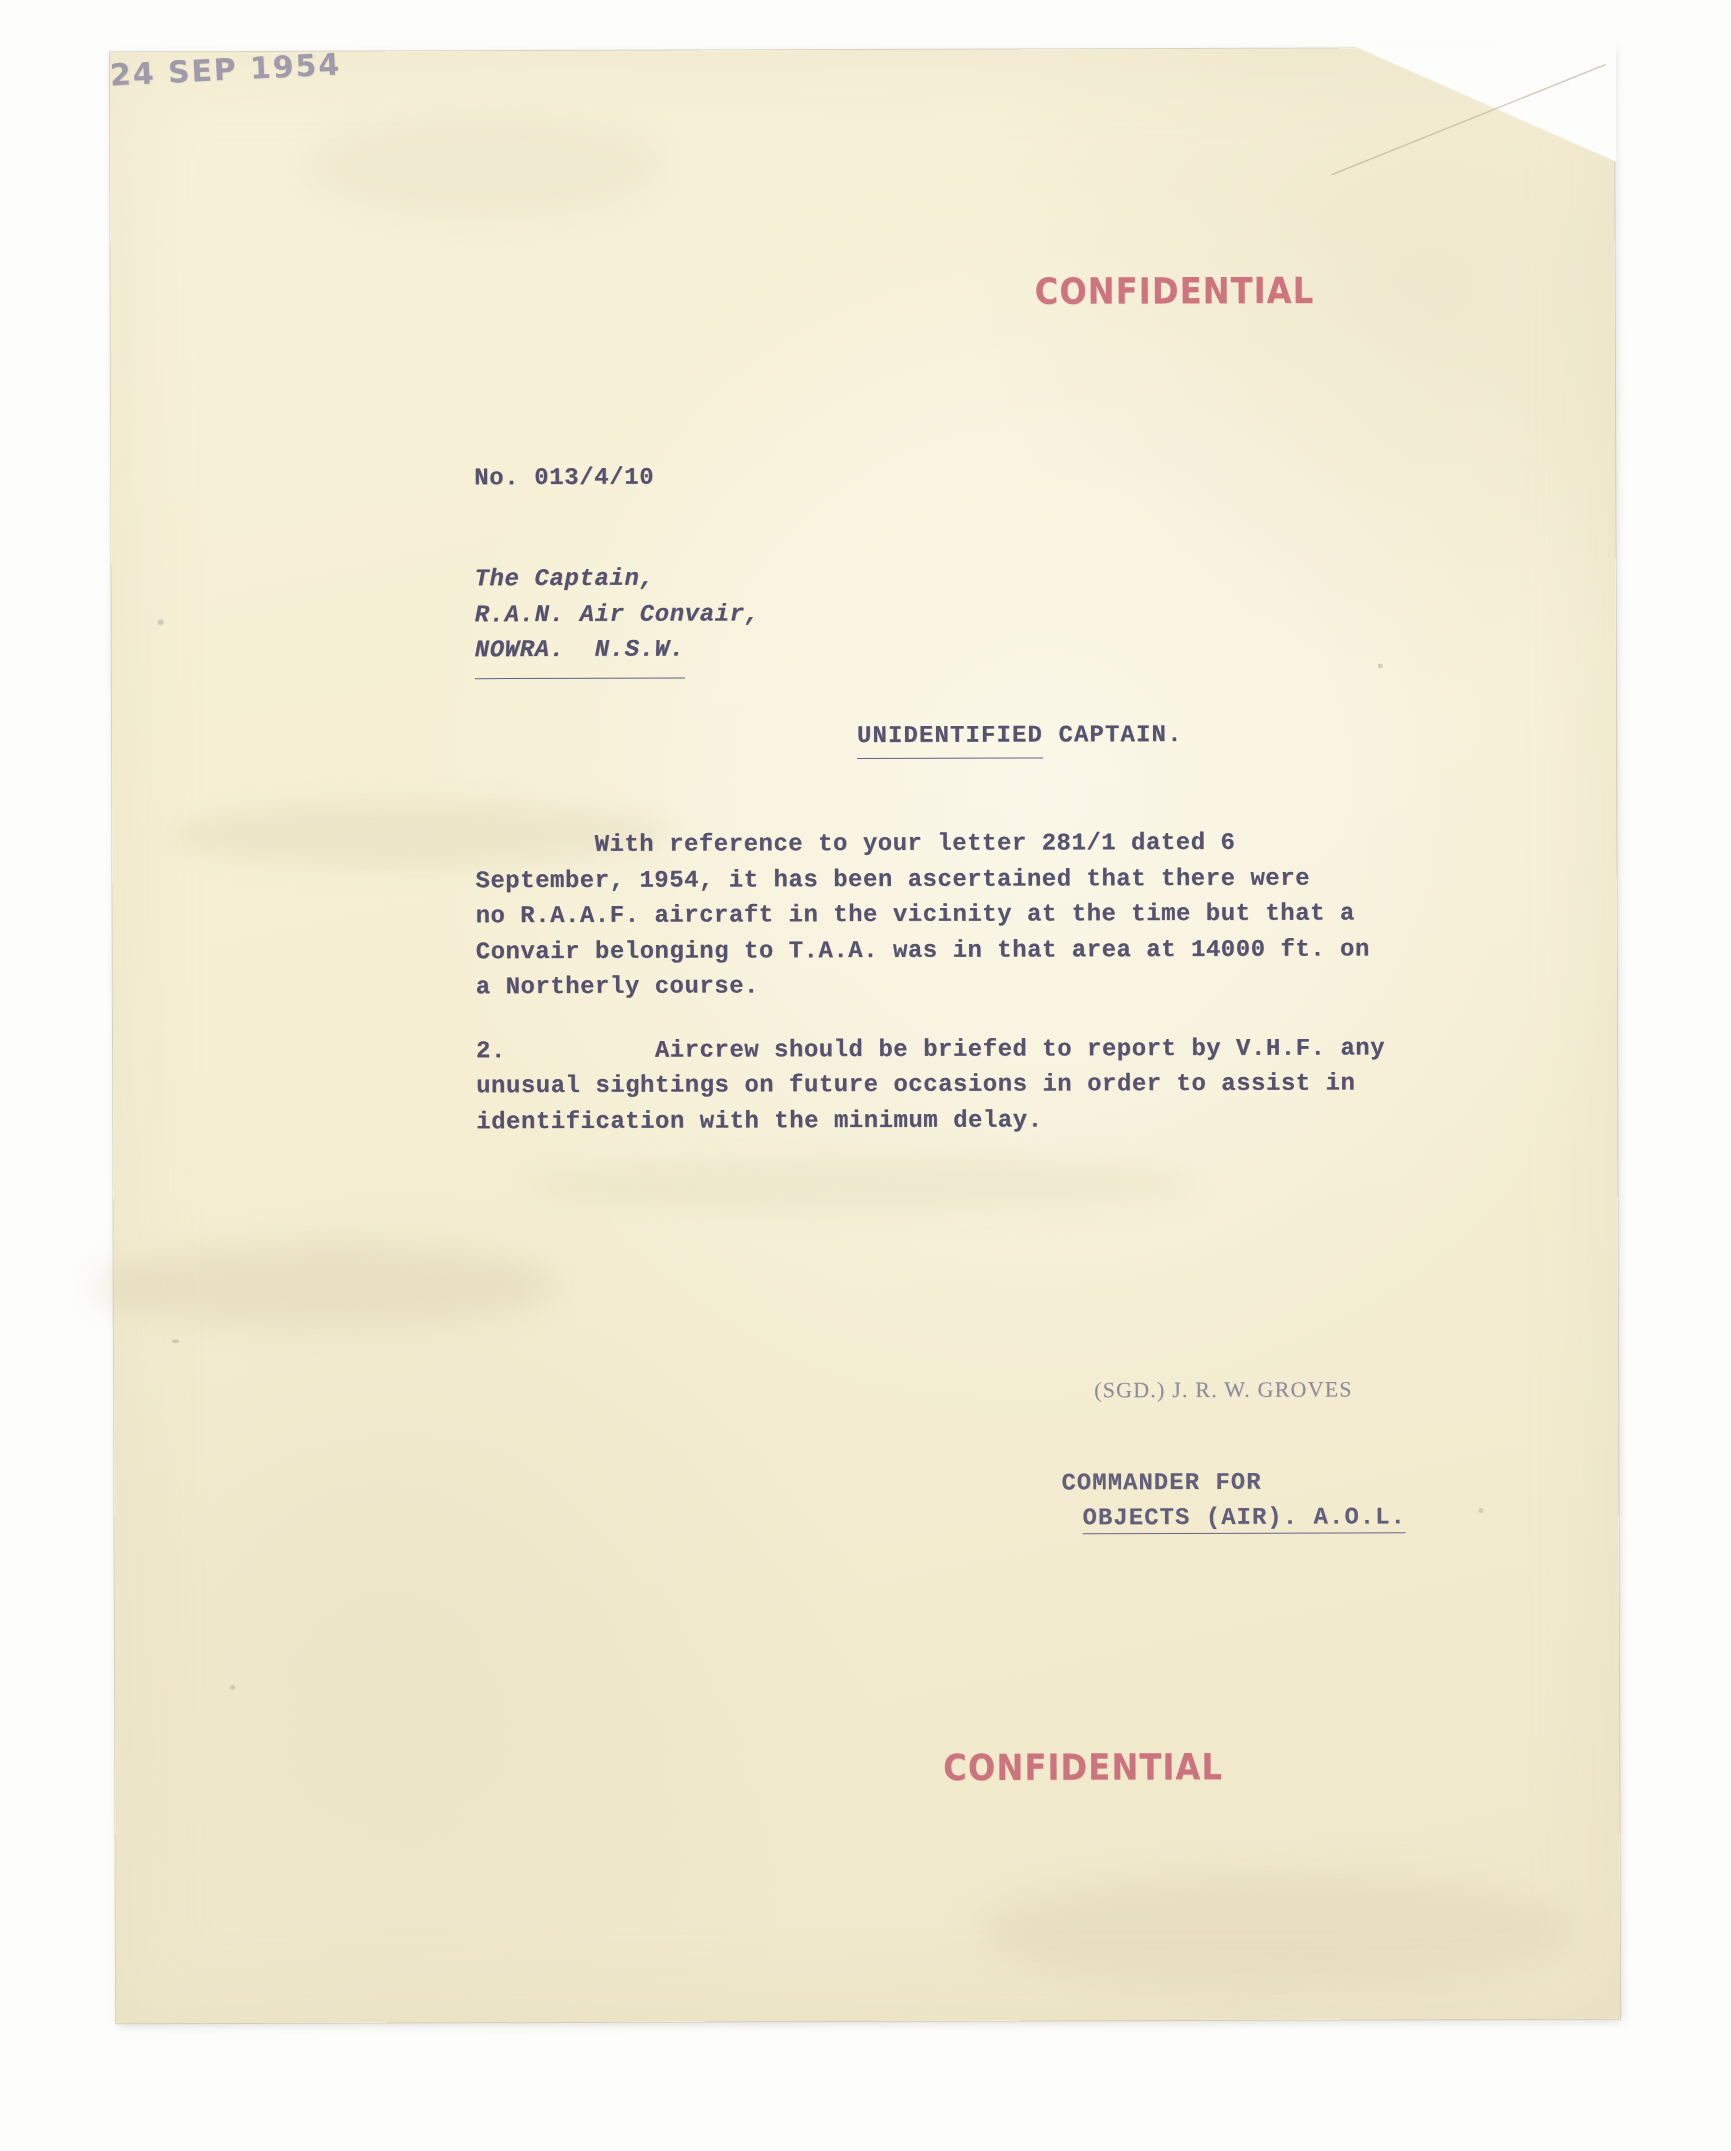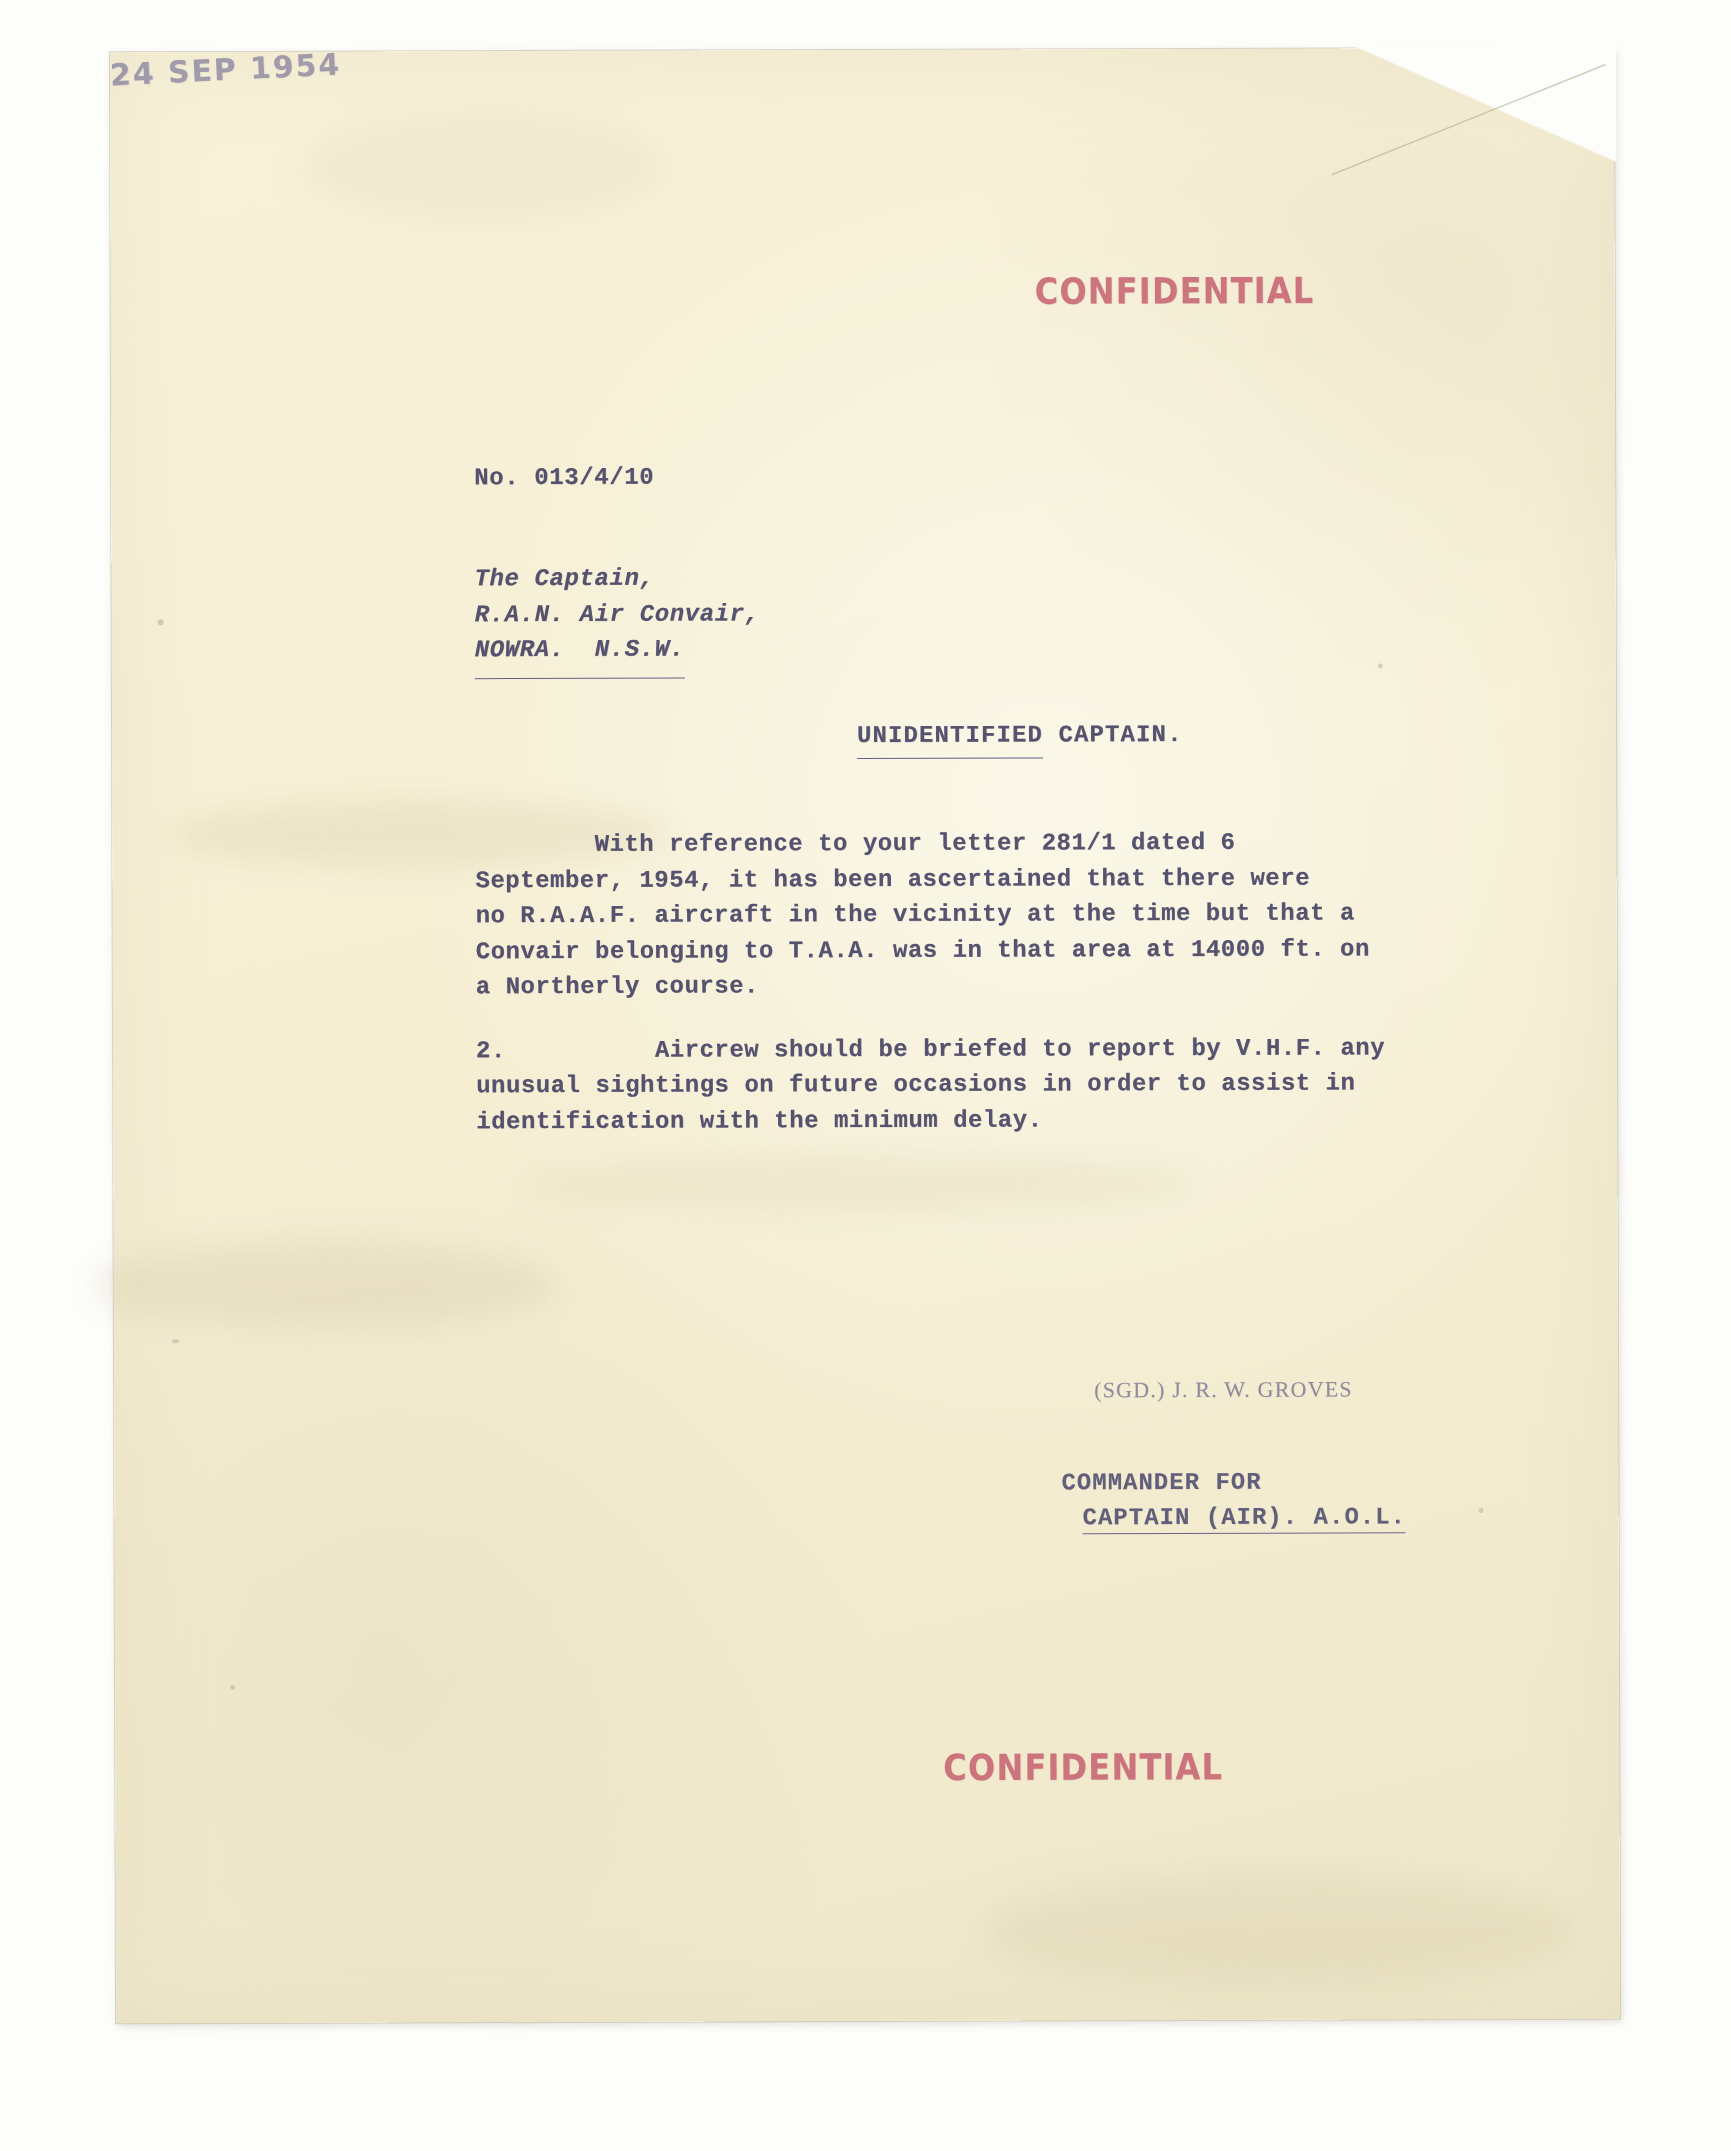--- a/index.html
+++ b/index.html
@@ -229,19 +229,19 @@
     <div class="tw body-line" id="p1-l3">no R.A.A.F. aircraft in the vicinity at the time but that a</div>
     <div class="tw body-line" id="p1-l4">Convair belonging to T.A.A. was in that area at 14000 ft. on</div>
     <div class="tw body-line" id="p1-l5">a Northerly course.</div>
 
     <div class="tw body-line" id="p2-l1">2.          Aircrew should be briefed to report by V.H.F. any</div>
     <div class="tw body-line" id="p2-l2">unusual sightings on future occasions in order to assist in</div>
     <div class="tw body-line" id="p2-l3">identification with the minimum delay.</div>
 
     <div id="sig-name">(SGD.) J. R. W. GROVES</div>
     <div class="sig-title" id="sig-title-1">COMMANDER FOR</div>
-    <div class="sig-title" id="sig-title-2"><span class="ul">CAPTAIN (AIR). A.O.L.</span></div>
+    <div class="sig-title" id="sig-title-2"><span class="ul">OBJECTS (AIR). A.O.L.</span></div>
 
     <div class="stamp-conf" id="stamp-bottom">CONFIDENTIAL</div>
 
   </div>
 </div>
 
 
 </body></html>

